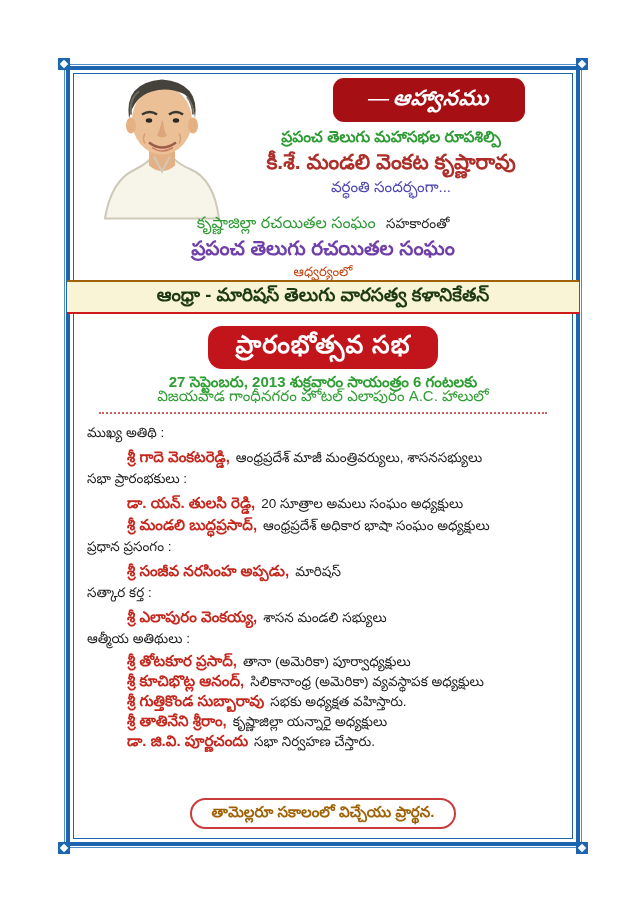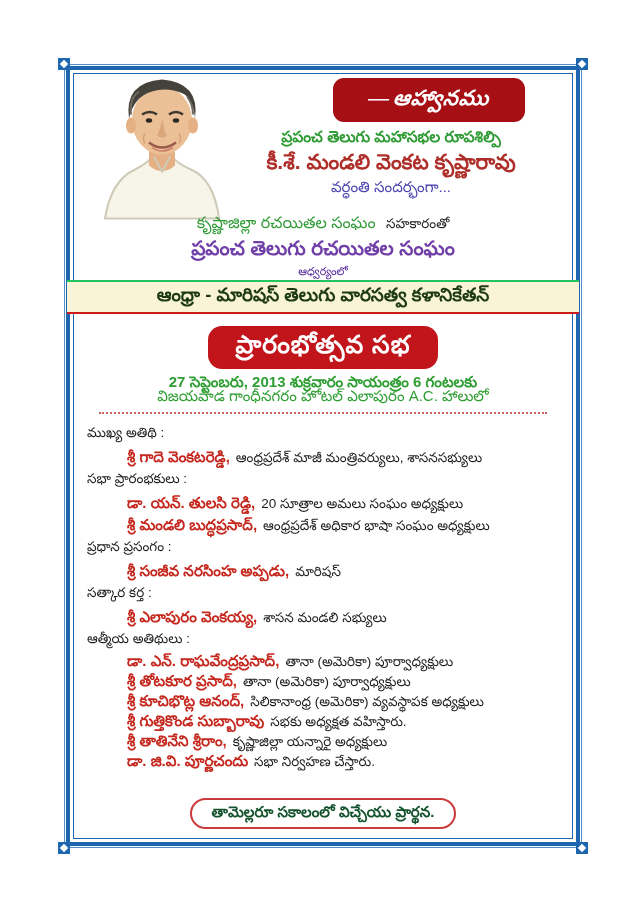--- a/index.html
+++ b/index.html
@@ -39,26 +39,26 @@
   .h-line1{color:#2f9b35;font-size:15.5px;font-weight:600;line-height:20px;white-space:nowrap;}
   .h-line2{color:#ae2f2a;font-size:21px;font-weight:bold;line-height:29px;white-space:nowrap;}
   .h-line3{color:#4d44b0;font-size:15px;line-height:22px;white-space:nowrap;}
 
   
   .org-block{position:absolute;left:0;right:0;top:146px;text-align:center;}
   .o-line1{line-height:23px;white-space:nowrap;}
   .o-green{color:#2f9b35;font-weight:normal;font-size:16px;}
   .o-suffix{color:#222;font-size:13.5px;margin-left:6px;}
   .o-line2{color:#7040a8;font-weight:bold;font-size:20px;line-height:27px;white-space:nowrap;}
-  .o-line3{color:#4c1d95;font-size:11px;line-height:19px;}
+  .o-line3{color:#c2410c;font-size:13px;line-height:19px;}
 
   
   .band{
     position:absolute;left:2px;right:2px;top:215px;height:34px;box-sizing:border-box;
-    background:#f9f4d5;border-top:2px solid #22c55e;border-bottom:2px solid #cf1a1a;
+    background:#f9f4d5;border-top:2px solid #a16207;border-bottom:2px solid #cf1a1a;
     display:flex;align-items:center;justify-content:center;
   }
   .band-label{color:#1d3a14;font-weight:bold;font-size:18.5px;white-space:nowrap;}
 
   
   .banner-wrap{position:absolute;left:0;right:0;top:261px;text-align:center;}
   .banner{
     display:inline-block;background:#c1151b;color:#ffffff;font-weight:bold;font-size:25px;
     padding:4px 28px;border-radius:14px;letter-spacing:1px;white-space:nowrap;
   }
@@ -74,21 +74,21 @@
   .p-entry{padding-left:40px;height:22px;line-height:24px;white-space:nowrap;}
   .p-entry.tight{height:20px;line-height:20px;}
   .p-entry.plain{padding-left:14px;}
   .p-name{color:#c5281e;font-weight:bold;font-size:15px;margin-right:6px;}
   .p-desc{color:#1c1c1c;font-size:13.5px;}
 
   
   .footer-wrap{position:absolute;left:0;right:0;top:733px;text-align:center;}
   .footer-note{
     display:inline-block;border:2px solid #cc3b3b;border-radius:20px;padding:3px 20px;
-    color:#14532d;font-weight:bold;font-size:15px;white-space:nowrap;background:#fff;
+    color:#a16207;font-weight:bold;font-size:15px;white-space:nowrap;background:#fff;
   }
 </style>
 </head>
 <body>
 
 <div class="frame">
   <div class="bline1"></div>
   <div class="bline2"></div>
   <div class="corner tl"></div>
   <div class="corner tr"></div>
@@ -161,23 +161,20 @@
     <div class="p-label">ప్రధాన ప్రసంగం :</div>
     <div class="p-entry">
       <span class="p-name">శ్రీ సంజీవ నరసింహ అప్పడు,</span><span class="p-desc">మారిషస్</span>
     </div>
     <div class="p-label">సత్కార కర్త :</div>
     <div class="p-entry">
       <span class="p-name">శ్రీ ఎలాపురం వెంకయ్య,</span><span class="p-desc">శాసన మండలి సభ్యులు</span>
     </div>
     <div class="p-label">ఆత్మీయ అతిథులు :</div>
     <div class="p-entry tight">
-      <span class="p-name">డా. ఎన్. రాఘవేంద్రప్రసాద్,</span><span class="p-desc">తానా (అమెరికా) పూర్వాధ్యక్షులు</span>
-    </div>
-    <div class="p-entry tight">
       <span class="p-name">శ్రీ తోటకూర ప్రసాద్,</span><span class="p-desc">తానా (అమెరికా) పూర్వాధ్యక్షులు</span>
     </div>
     <div class="p-entry tight">
       <span class="p-name">శ్రీ కూచిభొట్ల ఆనంద్,</span><span class="p-desc">సిలికానాంధ్ర (అమెరికా) వ్యవస్థాపక అధ్యక్షులు</span>
     </div>
     <div class="p-entry tight">
       <span class="p-name">శ్రీ గుత్తికొండ సుబ్బారావు</span><span class="p-desc">సభకు అధ్యక్షత వహిస్తారు.</span>
     </div>
     <div class="p-entry tight">
       <span class="p-name">శ్రీ తాతినేని శ్రీరాం,</span><span class="p-desc">కృష్ణాజిల్లా యన్నారై అధ్యక్షులు</span>

